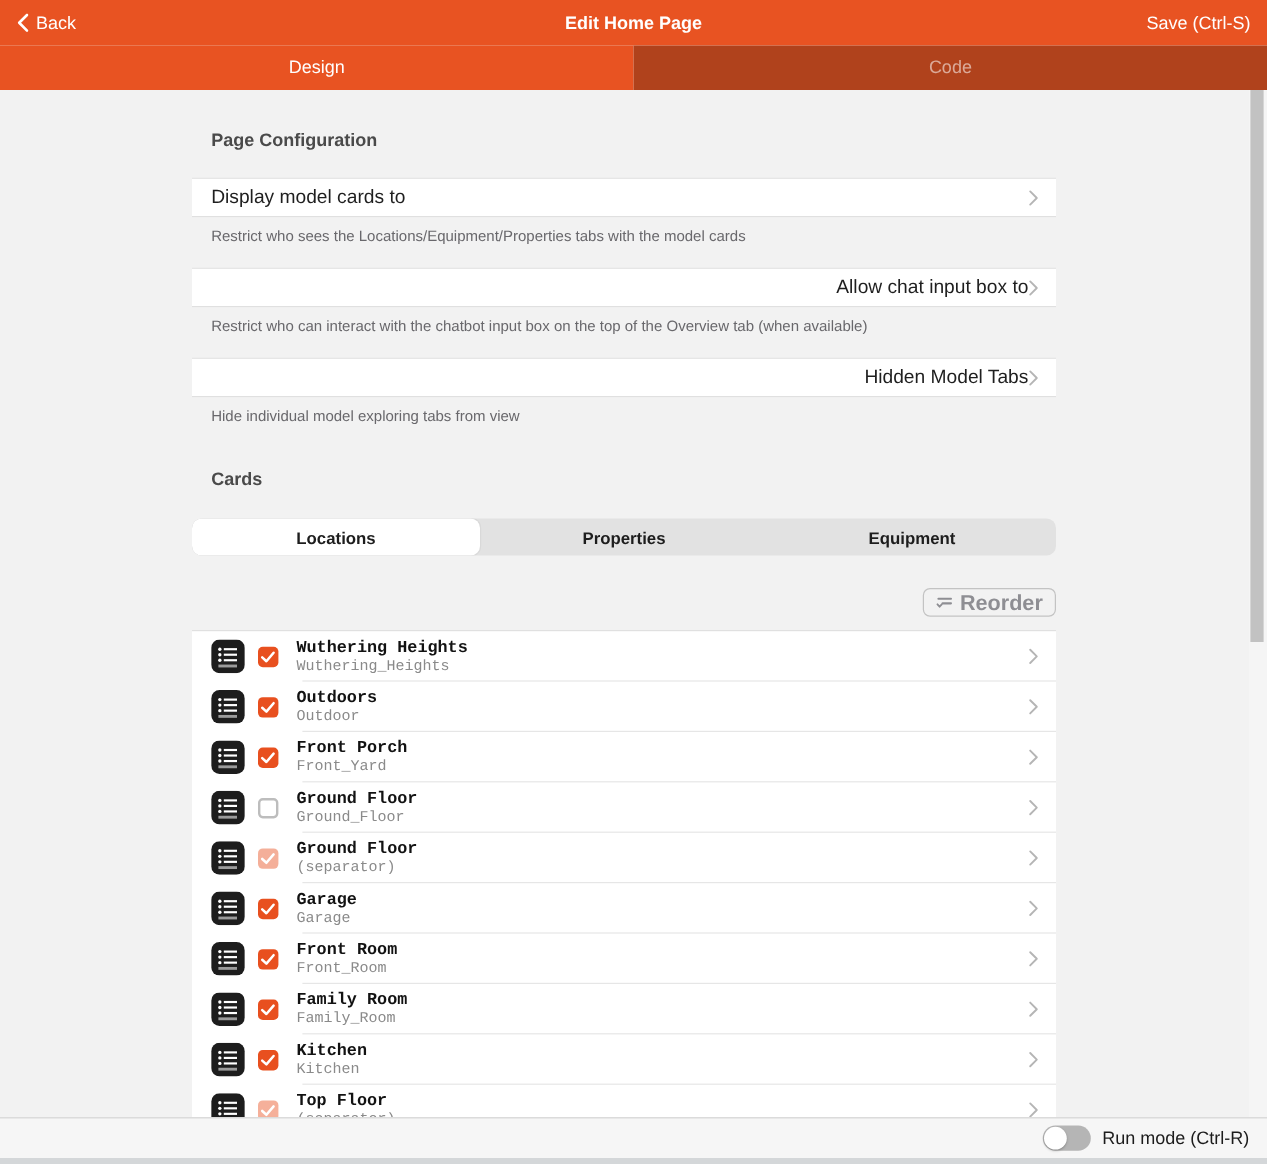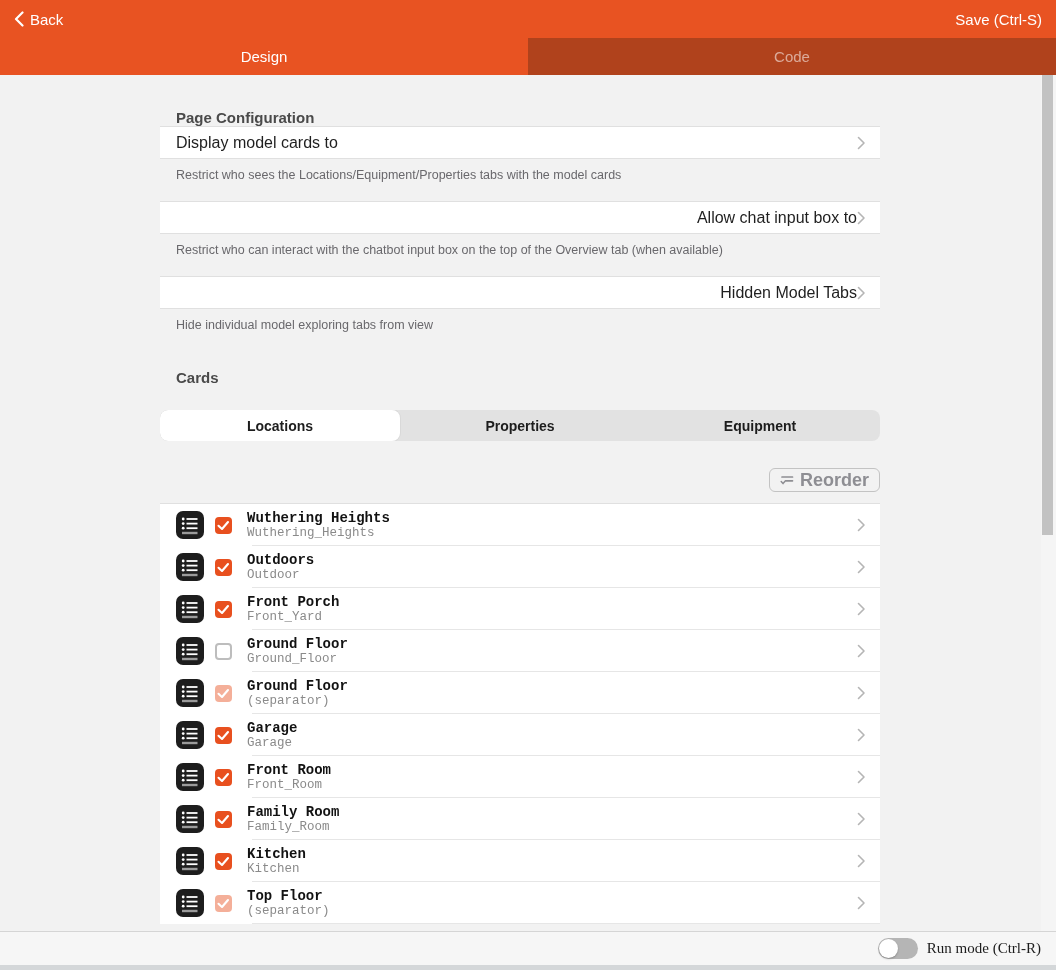--- a/index.html
+++ b/index.html
@@ -26,21 +26,21 @@
   .tab{flex:1;display:flex;align-items:center;justify-content:center;font-size:15px;cursor:pointer;}
   .tab.active{background:#e85322;color:#ffffff;}
   .tab.inactive{background:#b0421c;color:rgba(255,255,255,0.55);}
   
   .page{position:absolute;top:75px;left:0;width:1056px;height:856px;overflow:hidden;}
   .content{width:720px;margin:0 auto;position:relative;left:-8px;}
   .block-title{
     margin:34px 0 0 16px;font-size:15px;font-weight:bold;color:#4a4a4a;
   }
   .ilist{background:#fff;border-top:1px solid #e0e0e0;border-bottom:1px solid #e0e0e0;}
-  .ilist.mt22{}
+  .ilist.mt22{margin-top:22px;}
   .ilist.mt18{margin-top:18px;text-align:right;}
   .config-row{
     height:31px;display:flex;align-items:center;padding:0 14px 0 16px;
     font-size:16px;color:#1f1f1f;cursor:pointer;
   }
   .config-row .grow{flex:1;}
   .block-footer{
     margin:8px 16px 0 16px;font-size:12.5px;color:#69686c;line-height:16px;
   }
   
@@ -76,21 +76,21 @@
   .cbx.checked{background:#e8501f;}
   .cbx.checked-disabled{background:#e8501f;opacity:0.45;}
   .cbx.unchecked{background:#fff;border:2px solid #bdbdbd;}
   .row-text{margin-left:15px;flex:1;display:flex;flex-direction:column;justify-content:center;}
   .row-title{font-size:14px;font-weight:bold;color:#121212;line-height:16px;}
   .row-sub{font-size:12.5px;color:#8a8a8a;line-height:15px;}
   
   .bottombar{
     position:absolute;left:0;top:931px;width:1056px;height:34px;
     background:#f6f6f6;border-top:1px solid #d5d5d5;
-    display:flex;align-items:center;justify-content:flex-end;gap:9px;padding:0 15px;font-family:Liberation Serif, serif;
+    display:flex;align-items:center;justify-content:flex-end;gap:9px;padding:0 15px;
   }
   .toggle{
     width:40px;height:21px;border-radius:11px;background:#b5b5b5;position:relative;cursor:pointer;flex:0 0 40px;
   }
   .toggle .knob{
     position:absolute;left:1px;top:1px;width:19px;height:19px;border-radius:50%;background:#fff;
     box-shadow:0 1px 2px rgba(0,0,0,0.25);
   }
   .runmode-label{font-size:15px;color:#1c1c1c;}
   .bottom-strip{position:absolute;left:0;top:965px;width:1056px;height:5px;background:#d4d7d9;}
@@ -125,20 +125,21 @@
 
 <div class="app">
 
   <div class="header">
     <div class="back-btn">
       <svg width="10" height="16" viewBox="0 0 10 16">
         <polyline points="8.5,1.5 2,8 8.5,14.5" fill="none" stroke="#fff" stroke-width="2.2" stroke-linecap="round" stroke-linejoin="round"></polyline>
       </svg>
       <span>Back</span>
     </div>
+    <div class="header-title">Edit Home Page</div>
     <div class="save-btn">Save (Ctrl-S)</div>
   </div>
 
   <div class="tabbar">
     <div class="tab active">Design</div>
     <div class="tab inactive">Code</div>
   </div>
 
   <div class="page">
     <div class="content">

